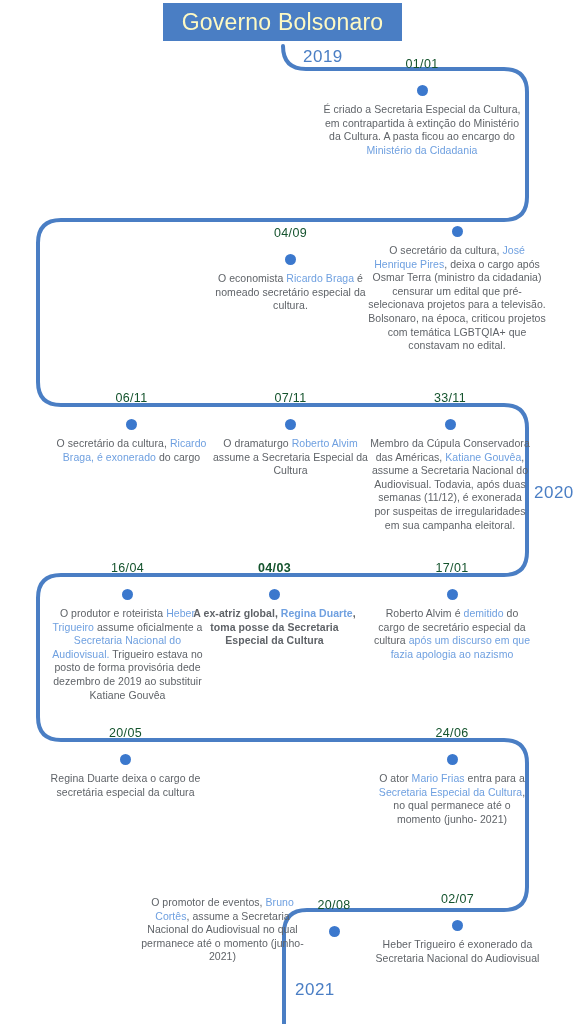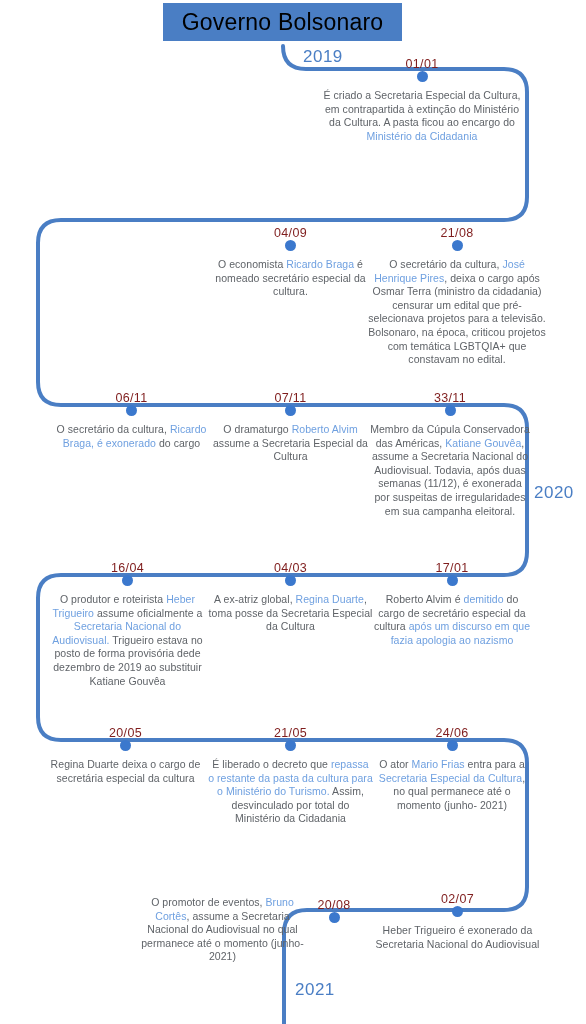--- a/index.html
+++ b/index.html
@@ -15,21 +15,21 @@
 
   
   #path-svg{position:absolute;left:0;top:0;width:586px;height:1024px;pointer-events:none;}
 
   
   .title-bar{
     position:absolute;
     left:163px;top:3px;
     width:239px;height:38px;
     display:flex;align-items:center;justify-content:center;
-    color:#000000;
+    color:#fef9c3;
     font-size:23px;
     letter-spacing:.2px;
   }
 
   
   .year{
     position:absolute;
     color:#4a7ec4;
     font-size:17px;
     letter-spacing:.5px;
@@ -38,25 +38,25 @@
   .year-2019{left:303px;top:47px;}
   .year-2020{left:534px;top:483px;}
   .year-2021{left:295px;top:972px;margin-top:8px;}
 
   
   .event{
     position:absolute;
     text-align:center;
   }
   .event .date{
-    color:#7f1d1d;
+    color:#14532d;
     font-size:12.5px;
     letter-spacing:.3px;
     line-height:14px;
-    margin:0 0 0 0;
+    margin:0 0 14px 0;
     white-space:nowrap;
   }
   .dot{
     width:11px;height:11px;border-radius:50%;
     background:#3b78cd;
     margin:0 auto 7px auto;
   }
   .event .body{
     color:#5f6368;
     font-size:10.5px;
@@ -76,21 +76,21 @@
 
   
   .ev-0101{left:322px;top:57px;width:200px;}
   .ev-0709{left:49px;top:226px;width:165px;}
   .ev-0409{left:208px;top:226px;width:165px;}
   .ev-2108{left:367px;top:226px;width:180px;}
   .ev-0611{left:49px;top:391px;width:165px;}
   .ev-0711{left:208px;top:391px;width:165px;}
   .ev-2711{left:370px;top:391px;width:160px;}
   .ev-1604{left:45px;top:561px;width:165px;}
-  .ev-0403{left:208px;top:561px;width:165px;}
+  .ev-0403{left:192px;top:561px;width:165px;font-weight:bold;}
   .ev-1701{left:372px;top:561px;width:160px;}
   .ev-2005{left:43px;top:726px;width:165px;}
   .ev-2105{left:208px;top:726px;width:165px;}
   .ev-2406{left:372px;top:726px;width:160px;}
   .ev-2008{left:140px;top:896px;width:165px;}
   .ev-0207{left:375px;top:892px;width:165px;}
 </style>
 </head>
 <body>
 
@@ -123,21 +123,20 @@
   </div>
 
 
   <div class="event ev-0409">
     <div class="date">04/09</div>
     <div class="dot"></div>
     <div class="body"><span>O economista </span><span class="hl">Ricardo Braga</span><span> é nomeado secretário especial da cultura.</span></div>
   </div>
 
   <div class="event ev-2108">
-    <div class="date">21/08</div>
     <div class="dot"></div>
     <div class="body"><span>O secretário da cultura, </span><span class="hl">José Henrique Pires</span><span>, deixa o cargo após Osmar Terra (ministro da cidadania) censurar um edital que pré-selecionava projetos para a televisão. Bolsonaro, na época, criticou projetos com temática LGBTQIA+ que constavam no edital.</span></div>
   </div>
 
   <div class="event ev-0611">
     <div class="date">06/11</div>
     <div class="dot"></div>
     <div class="body"><span>O secretário da cultura, </span><span class="hl">Ricardo Braga, é exonerado</span><span> do cargo</span></div>
   </div>
 
@@ -170,25 +169,20 @@
     <div class="dot"></div>
     <div class="body"><span>Roberto Alvim é </span><span class="hl">demitido</span><span> do cargo de secretário especial da cultura </span><span class="hl">após um discurso em que fazia apologia ao nazismo</span></div>
   </div>
 
   <div class="event ev-2005">
     <div class="date">20/05</div>
     <div class="dot"></div>
     <div class="body"><span>Regina Duarte deixa o cargo de secretária especial da cultura</span></div>
   </div>
 
-  <div class="event ev-2105">
-    <div class="date">21/05</div>
-    <div class="dot"></div>
-    <div class="body"><span>É liberado o decreto que </span><span class="hl">repassa o restante da pasta da cultura para o Ministério do Turismo.</span><span> Assim, desvinculado por total do Ministério da Cidadania</span></div>
-  </div>
 
   <div class="event ev-2406">
     <div class="date">24/06</div>
     <div class="dot"></div>
     <div class="body"><span>O ator </span><span class="hl">Mario Frias</span><span> entra para a </span><span class="hl">Secretaria Especial da Cultura</span><span>, no qual permanece até o momento (junho- 2021)</span></div>
   </div>
 
   <div class="event ev-2008 side">
     <div class="marker">
       <div class="date">20/08</div>

